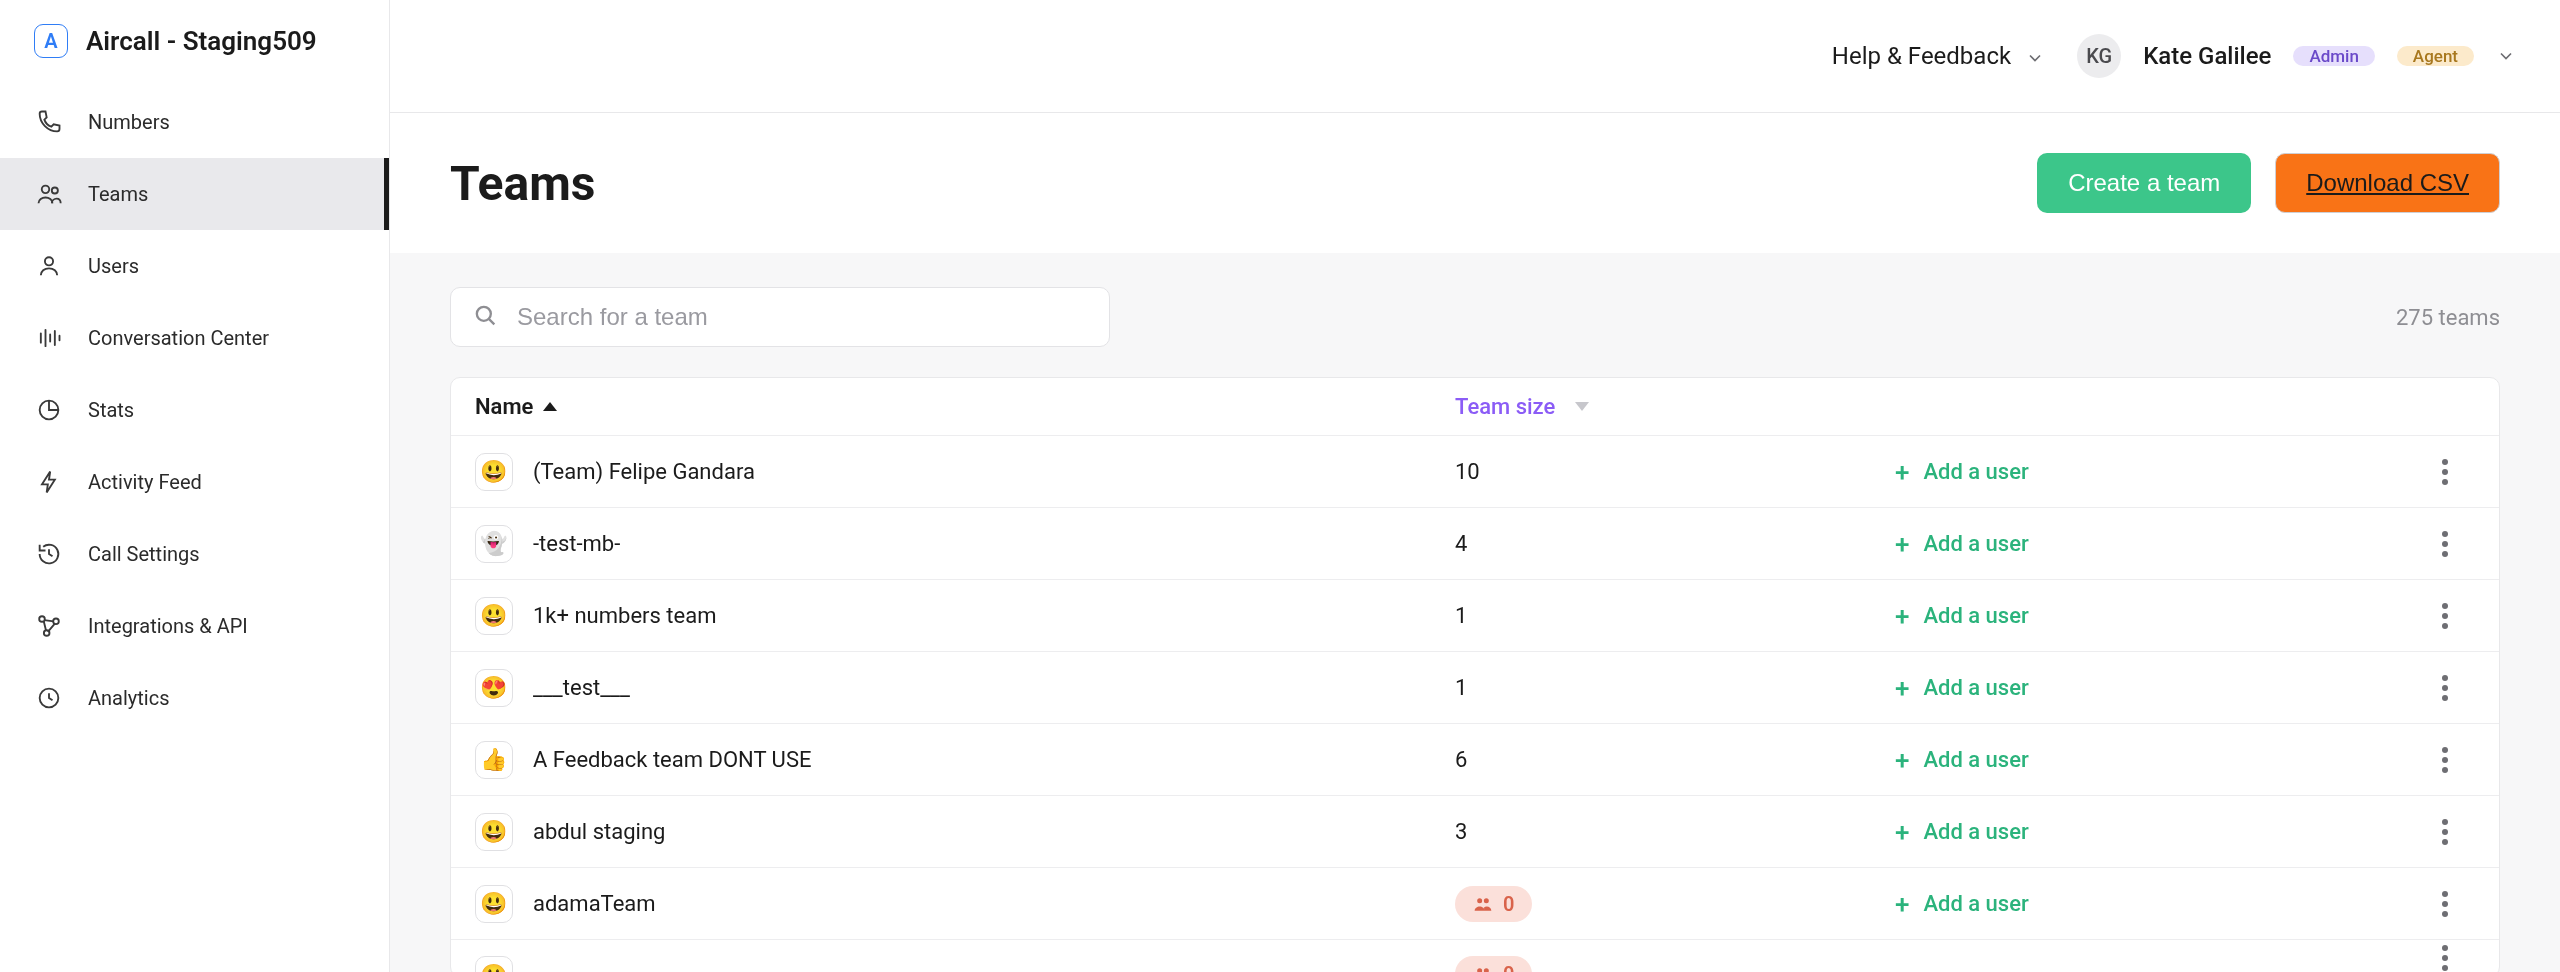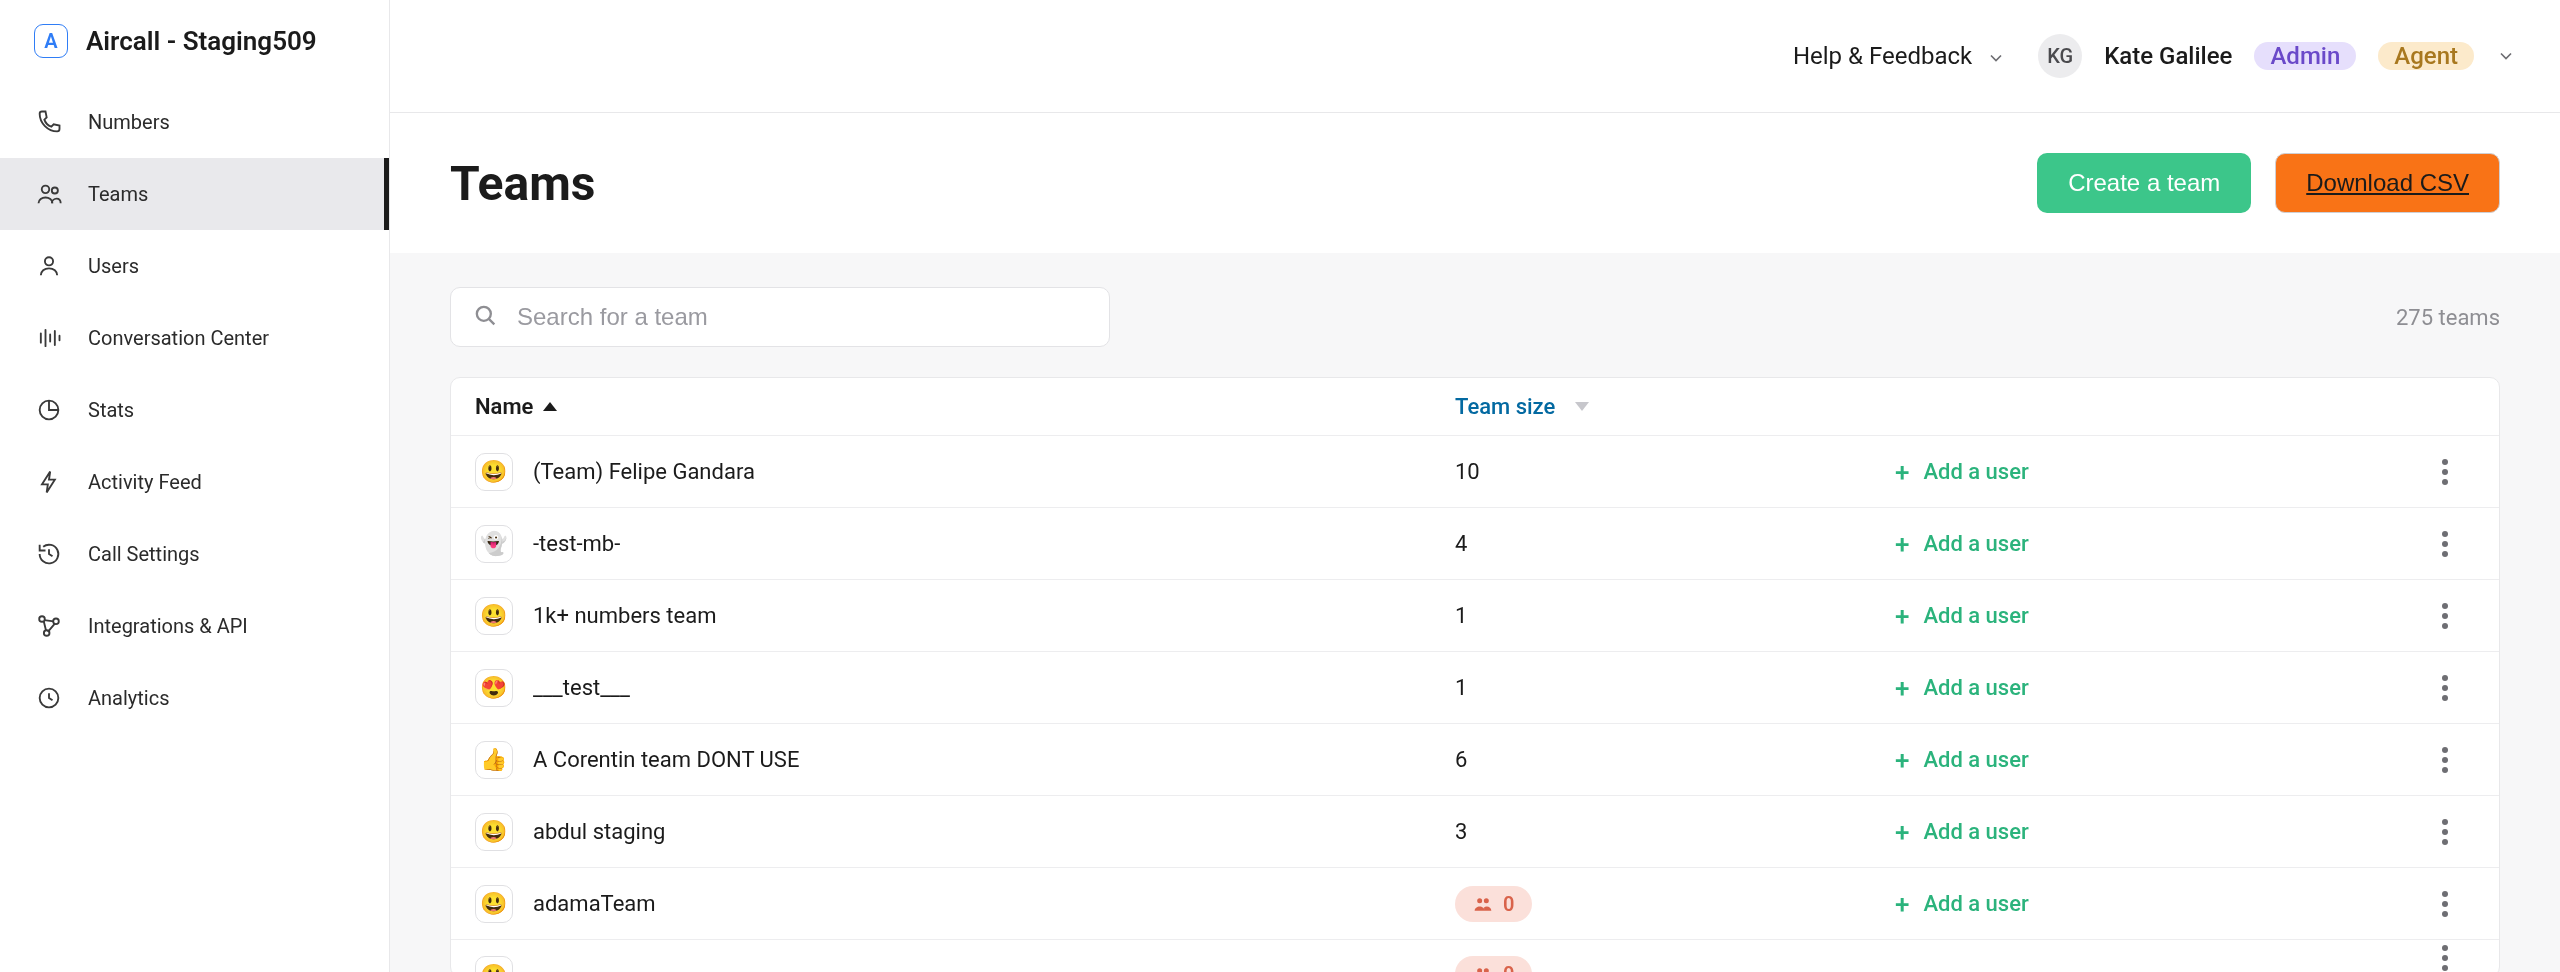--- a/index.html
+++ b/index.html
@@ -45,21 +45,21 @@
   }
   .help { display:flex; align-items:center; gap:14px; font-size:24px; color:#1b1b1b; cursor:pointer; }
   .chev { width:20px; height:20px; }
   .chev svg { width:100%; height:100%; stroke:#6d6d72; fill:none; stroke-width:2; }
   .user-cluster { display:flex; align-items:center; gap:22px; }
   .avatar-initials {
     width:44px; height:44px; border-radius:50%; background:#ececee;
     display:flex; align-items:center; justify-content:center; font-size:20px; color:#4a4a4e; font-weight:500;
   }
   .username { font-size:24px; font-weight:500; }
-  .role-badge { padding:0 16px; border-radius:22px; font-size:24px; font-weight:500; }
+  .role-badge { padding:0 16px; border-radius:22px; font-size:17px; font-weight:500; }
   .role-admin { background:#e6dffc; color:#6a49c9; }
   .role-agent { background:#fceacb; color:#a8781f; }
 
   
   .page-header {
     display:flex; align-items:center; justify-content:space-between;
     padding:40px 60px 40px 60px;
   }
   .page-title { font-size:48px; font-weight:700; }
   .header-actions { display:flex; gap:24px; }
@@ -84,21 +84,21 @@
   
   .table-card { background:#fff; border:1px solid #e8e8ea; border-radius:10px; overflow:hidden; }
   .row { display:flex; align-items:center; height:72px; border-bottom:1px solid #ededef; padding:0 24px; }
   .row.header { height:58px; font-size:20px; font-weight:600; }
   .row:last-child { border-bottom:none; }
   .col-name { flex:0 0 980px; display:flex; align-items:center; gap:20px; font-size:22px; }
   .col-size { flex:0 0 440px; font-size:22px; color:#1b1b1b; }
   .col-add { flex:1; }
   .col-act { flex:0 0 60px; display:flex; justify-content:center; }
   .header .col-name { gap:10px; color:#1b1b1b; }
-  .header .col-size { color:#0369a1; font-weight:500; display:flex; align-items:center; gap:20px; }
+  .header .col-size { color:#8b5cf6; font-weight:500; display:flex; align-items:center; gap:20px; }
   .sort-up { width:0; height:0; border-left:7px solid transparent; border-right:7px solid transparent; border-bottom:9px solid #1b1b1b; }
   .sort-down { width:0; height:0; border-left:7px solid transparent; border-right:7px solid transparent; border-top:9px solid #c7c7cc; }
   .team-emoji {
     width:38px; height:38px; border:1px solid #e0e0e3; border-radius:10px;
     display:flex; align-items:center; justify-content:center; font-size:22px;
   }
   .size-badge {
     display:inline-flex; align-items:center; gap:10px; background:#fbe0da; color:#d9634b;
     padding:6px 18px; border-radius:22px; font-size:20px; font-weight:600;
   }
@@ -346,21 +346,21 @@
                 <span></span>
                 <span></span>
                 <span></span>
               </span>
             </div>
         </div>
 
         <div class="row">
           <div class="col-name">
             <span class="team-emoji">👍</span>
-            <span>A Corentin team DONT USE</span>
+            <span>A Feedback team DONT USE</span>
           </div>
           <div class="col-size">6</div>
           <div class="col-add">
             <span class="add-user">
               <span class="plus">+</span>
               <span>Add a user</span>
             </span>
           </div>
           <div class="col-act">
               <span class="kebab">

